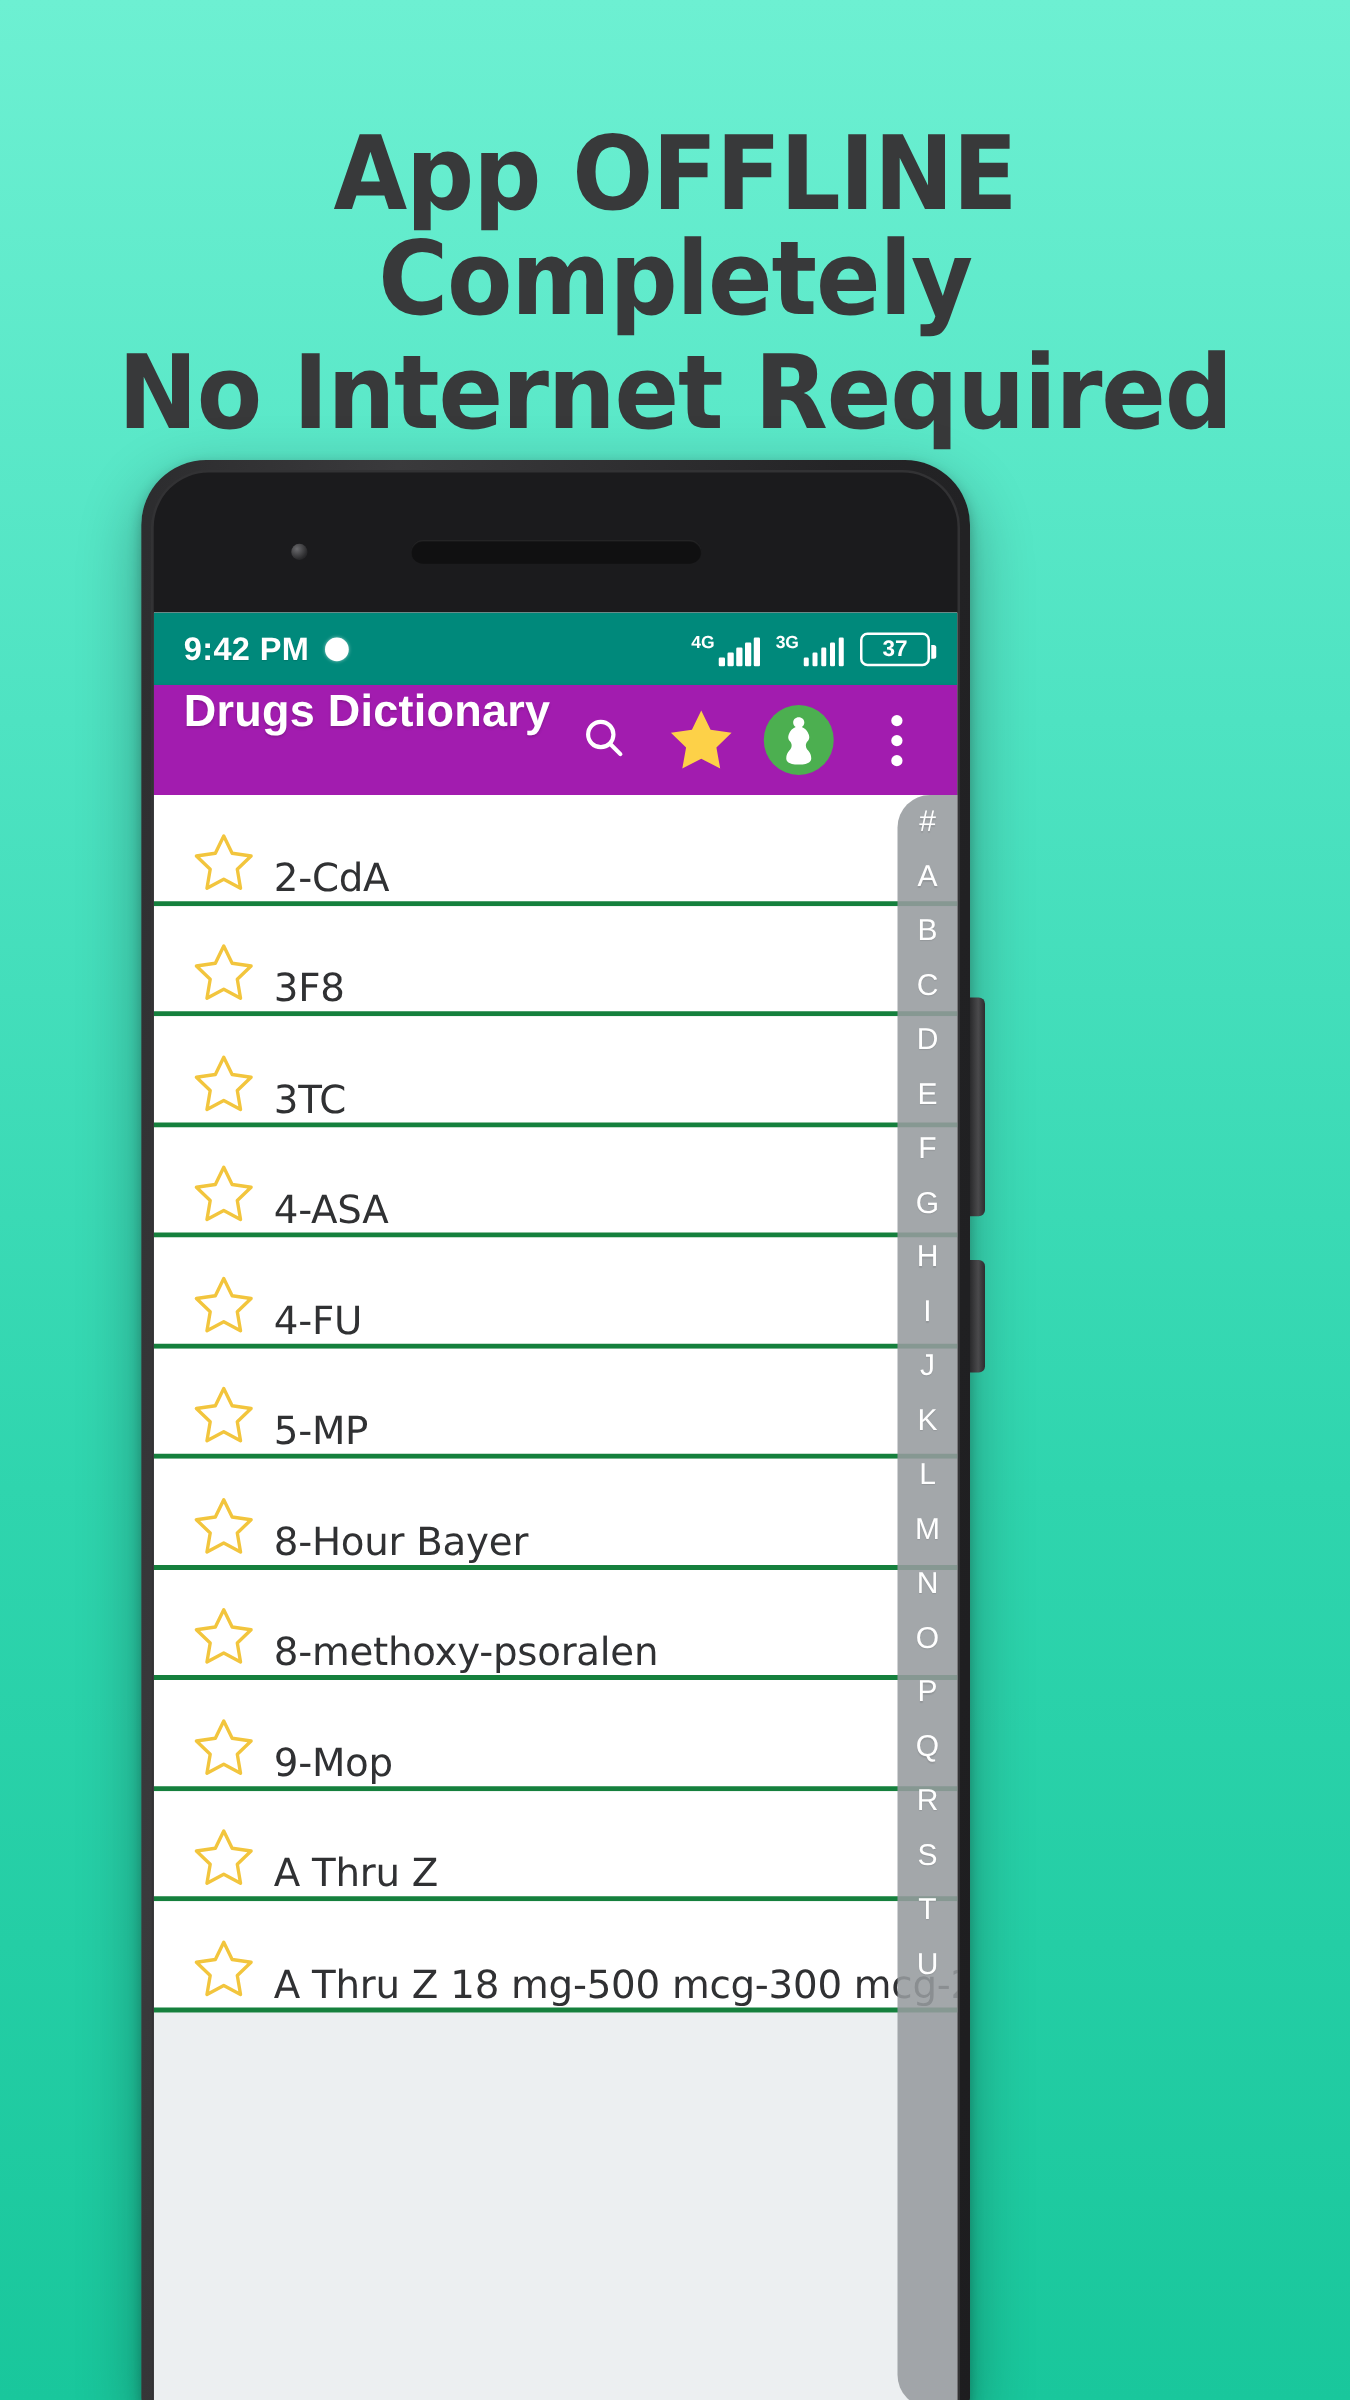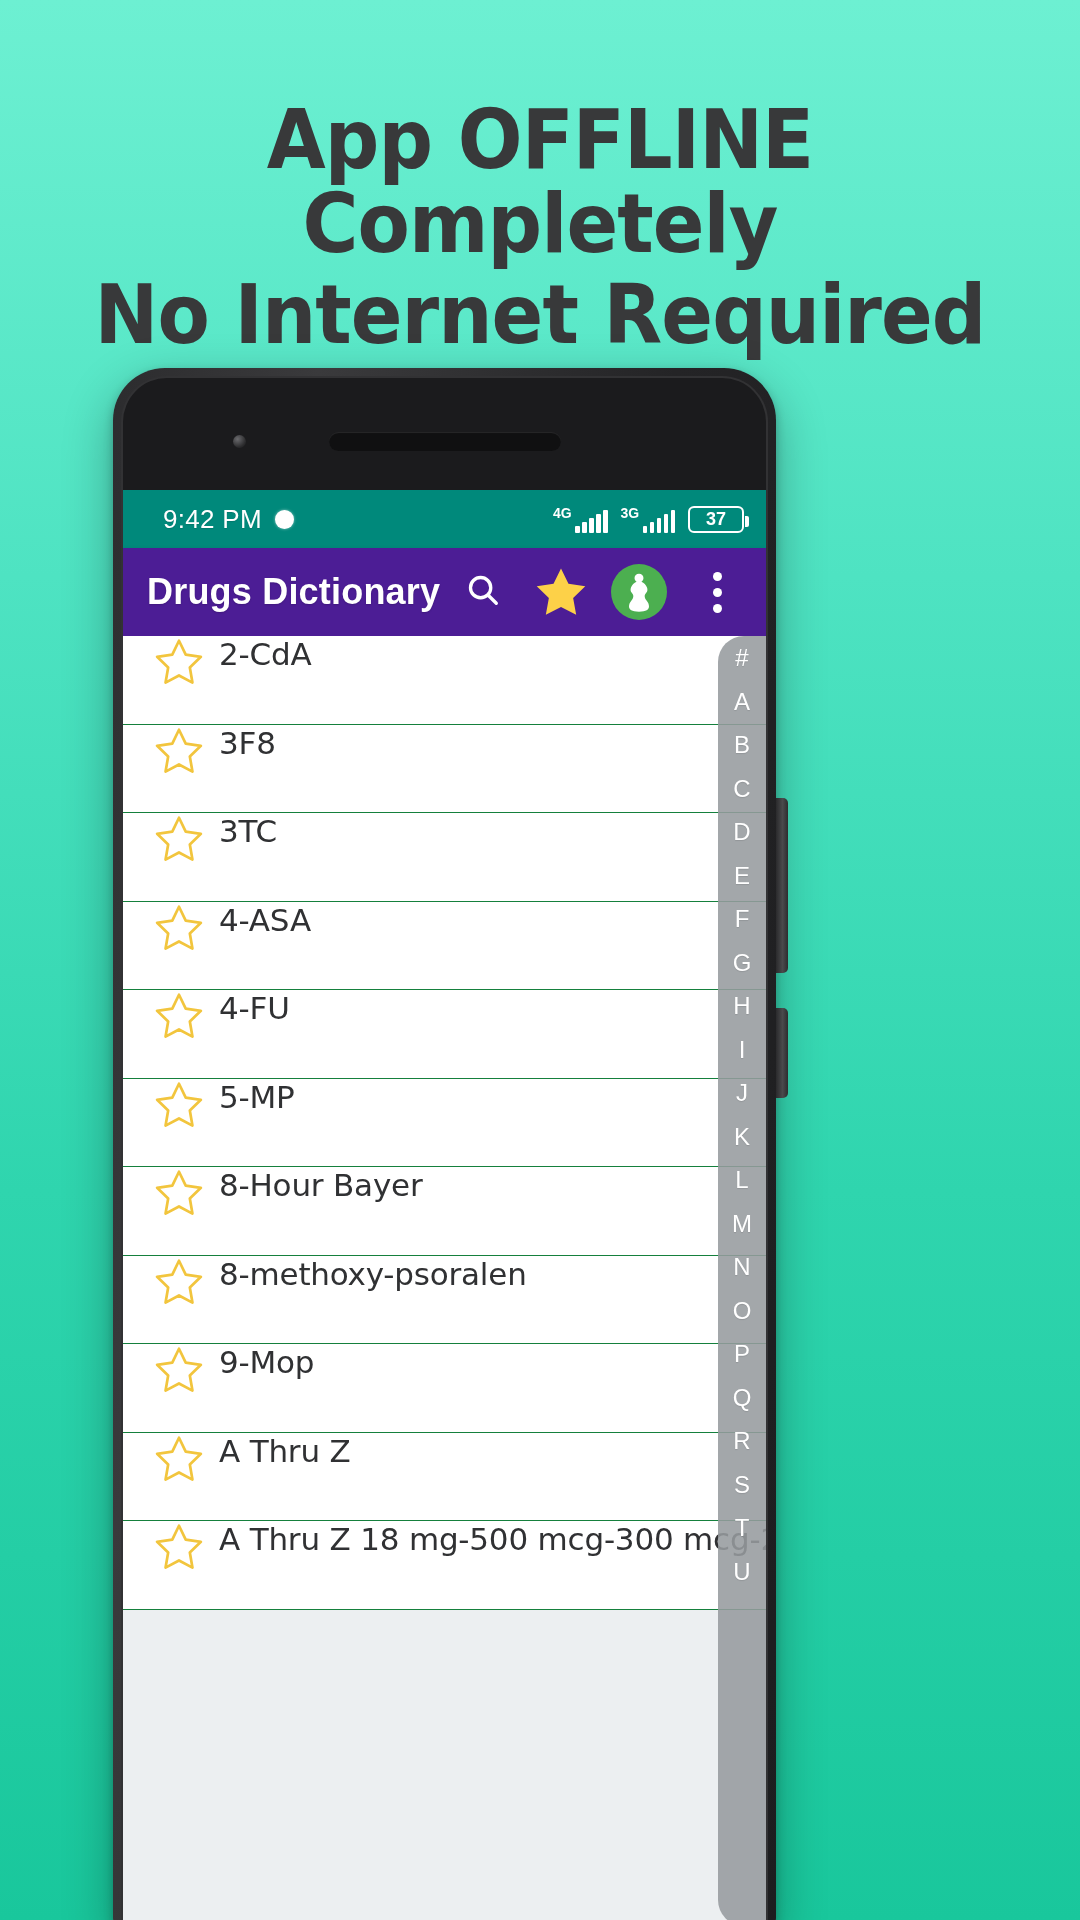--- a/index.html
+++ b/index.html
@@ -81,24 +81,23 @@
   }
 
   
   .statusbar {
     height:58px; background:#00897b;
     display:flex; align-items:center;
     padding:0 22px 0 24px;
     color:#ffffff;
   }
   .status-time {
-    font-size:26px; font-weight:400;
+    font-size:26px; font-weight:700;
     letter-spacing:.3px;
     text-shadow:0 1px 1px rgba(0,0,0,.12);
-    margin-left:16px;
   }
   .status-dot {
     width:19px; height:19px; border-radius:50%;
     background:#ffffff; margin-left:13px;
     box-shadow:0 0 3px rgba(255,255,255,.55);
   }
   .status-right { margin-left:auto; display:flex; align-items:flex-end; gap:13px; }
   .sig { display:flex; align-items:flex-end; gap:2px; position:relative; padding-left:22px;}
   .sig .net {
     position:absolute; left:0; bottom:13px;
@@ -117,22 +116,22 @@
     display:flex; align-items:center; justify-content:center;
     font-size:18px; font-weight:700; color:#ffffff;text-align:right;
   }
   .battery::after {
     content:""; position:absolute; right:-7px; top:8px;
     width:4px; height:11px; background:#fff; border-radius:0 2px 2px 0;
   }
 
   
   .appbar {
-    height:88px; background:#4c1d95;
-    display:flex; align-items:center;
+    height:88px; background:#a21caf;
+    display:flex; 
     padding:0 12px 0 24px;
     box-shadow:0 2px 5px rgba(0,0,0,.14);
   }
   .appbar-title {
     color:#ffffff; font-size:36px; font-weight:700;
     letter-spacing:.2px;
     text-shadow:0 1px 2px rgba(0,0,0,.16);
     white-space:nowrap;
   }
   .appbar-actions { margin-left:auto; display:flex; align-items:center; gap:4px; }
@@ -149,22 +148,22 @@
   }
   .dots { display:flex; flex-direction:column; gap:7px; align-items:center; }
   .dots span { width:9px; height:9px; border-radius:50%; background:#ffffff; display:block; }
 
   
   .list-wrap { position:relative; height:calc(100% - 146px); background:#eceff1; }
   .list { position:absolute; inset:0; overflow:hidden; }
   .row {
     height:88.5px;
     background:#ffffff;
-    border-bottom:1px solid #15803d;
-    display:flex; align-items:flex-start;
+    border-bottom:4px solid #15803d;
+    display:flex; align-items:flex-end;
     padding-left:30px;
   }
   .row .fav { flex:0 0 auto; width:66px; display:flex; align-items:center; }
   .row .name {
     font-size:31px; color:#303133;
     font-family:"DejaVu Sans", sans-serif;
     letter-spacing:-.2px;
     white-space:nowrap;
   }
 

